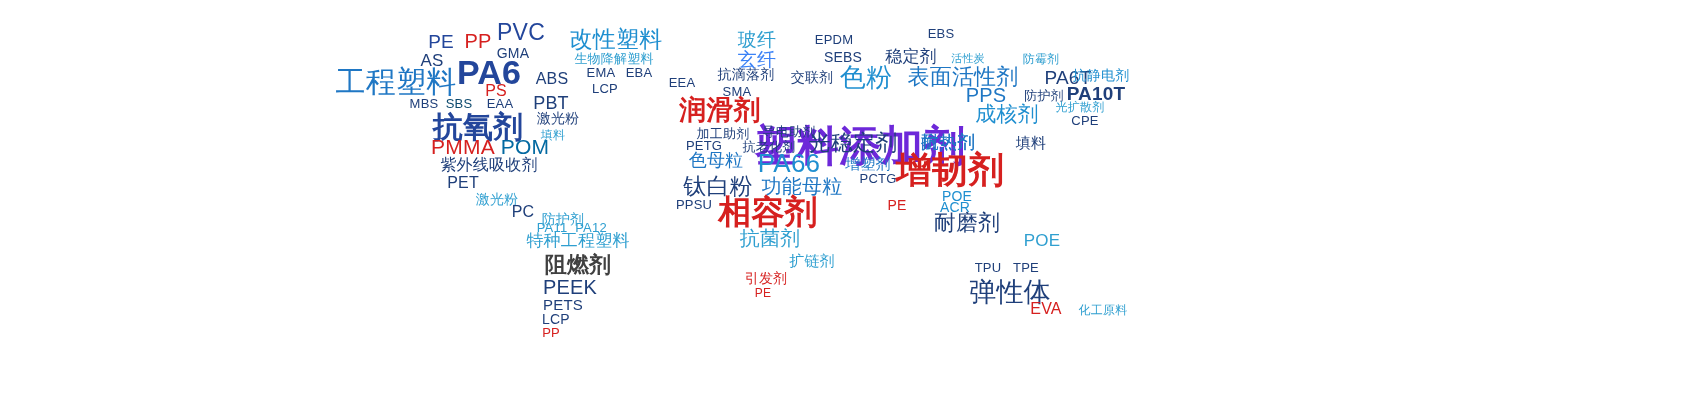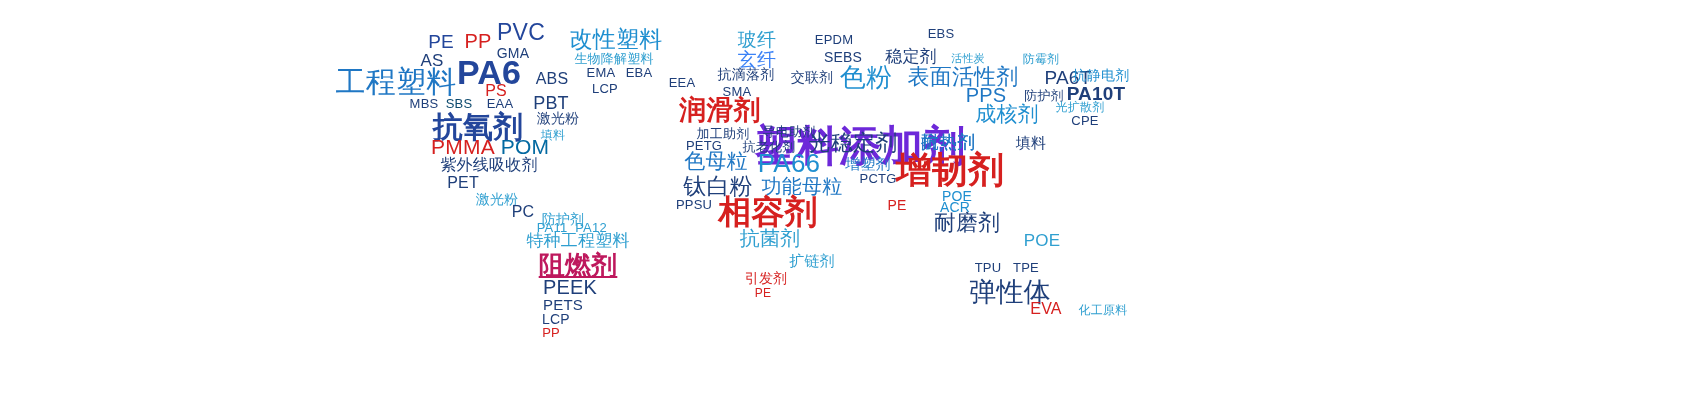--- a/index.html
+++ b/index.html
@@ -32,33 +32,33 @@
 <body>
 
 <div id="wordcloud-canvas" style="width: 1707px; height: 400px; background: rgb(255, 255, 255);">
     <span class="word w-bold" style="left: 860px; top: 102px; font-size: 42px; color: #6d28d9; margin-top: 44px;">塑料添加剂</span>
     <span class="word w-bold" style="left: 950px; top: 170px; font-size: 36px; color: rgb(214, 32, 31);">增韧剂</span>
     <span class="word w-bold" style="left: 768px; top: 211px; font-size: 33px; color: rgb(214, 32, 31);">相容剂</span>
     <span class="word w-normal" style="left: 396px; top: 82px; font-size: 30px; color: rgb(31, 119, 196);">工程塑料</span>
     <span class="word w-bold" style="left: 489px; top: 72px; font-size: 34px; color: rgb(35, 70, 155);">PA6</span>
     <span class="word w-bold" style="left: 478px; top: 127px; font-size: 30px; color: rgb(35, 70, 155);">抗氧剂</span>
     <span class="word w-bold" style="left: 720px; top: 110px; font-size: 27px; color: rgb(214, 32, 31);">润滑剂</span>
-    <span class="word w-bold" style="left: 578px; top: 265px; font-size: 26px; color: #be185d; text-decoration: underline;">阻燃剂</span>
+    <span class="word w-bold" style="left: 578px; top: 265px; font-size: 22px; color: #404040;">阻燃剂</span>
     <span class="word w-normal" style="left: 1010px; top: 292px; font-size: 27px; color: rgb(31, 63, 122);">弹性体</span>
     <span class="word w-normal" style="left: 789px; top: 163px; font-size: 26px; color: rgb(31, 143, 208); text-align: right;">PA66</span>
     <span class="word w-normal" style="left: 866px; top: 77px; font-size: 26px; color: rgb(31, 143, 208);">色粉</span>
     <span class="word w-normal" style="left: 616px; top: 39px; font-size: 23px; color: rgb(31, 143, 208);">改性塑料</span>
     <span class="word w-normal" style="left: 963px; top: 77px; font-size: 22px; color: rgb(31, 119, 196);">表面活性剂</span>
     <span class="word w-normal" style="left: 853px; top: 143px; font-size: 22px; color: rgb(31, 63, 122);">光稳定剂</span>
     <span class="word w-normal" style="left: 718px; top: 186px; font-size: 23px; color: rgb(31, 63, 122);">钛白粉</span>
     <span class="word w-normal" style="left: 967px; top: 223px; font-size: 22px; color: rgb(31, 63, 122);">耐磨剂</span>
     <span class="word w-normal" style="left: 1007px; top: 113px; font-size: 21px; color: rgb(31, 143, 208);">成核剂</span>
     <span class="word w-normal" style="left: 463px; top: 146px; font-size: 21px; color: rgb(214, 32, 31); text-align: center;">PMMA</span>
     <span class="word w-normal" style="left: 525px; top: 146px; font-size: 21px; color: #0369a1;">POM</span>
-    <span class="word w-normal" style="left: 716px; top: 160px; font-size: 21px; color: rgb(31, 119, 196); text-align: center;">色母粒</span>
+    <span class="word w-normal" style="left: 716px; top: 160px; font-size: 18px; color: rgb(31, 119, 196); text-align: center;">色母粒</span>
     <span class="word w-normal" style="left: 802px; top: 186px; font-size: 20px; color: rgb(31, 119, 196);">功能母粒</span>
     <span class="word w-normal" style="left: 770px; top: 238px; font-size: 20px; color: rgb(47, 159, 208);">抗菌剂</span>
     <span class="word w-normal" style="left: 521px; top: 32px; font-size: 23px; color: rgb(35, 70, 155);">PVC</span>
     <span class="word w-normal" style="left: 570px; top: 287px; font-size: 20px; color: rgb(31, 63, 122);">PEEK</span>
     <span class="word w-bold" style="left: 1096px; top: 93px; font-size: 19px; color: rgb(31, 63, 122);">PA10T</span>
     <span class="word w-normal" style="left: 1068px; top: 77px; font-size: 19px; color: rgb(31, 63, 122);">PA6T</span>
     <span class="word w-normal" style="left: 986px; top: 95px; font-size: 20px; color: rgb(31, 119, 196);">PPS</span>
     <span class="word w-normal" style="left: 948px; top: 142px; font-size: 18px; color: rgb(31, 119, 196);">抗热剂</span>
     <span class="word w-normal" style="left: 948px; top: 142px; font-size: 18px; color: rgb(31, 119, 196);">耐热剂</span>
     <span class="word w-normal" style="left: 578px; top: 240px; font-size: 17px; color: rgb(47, 159, 208);">特种工程塑料</span>

